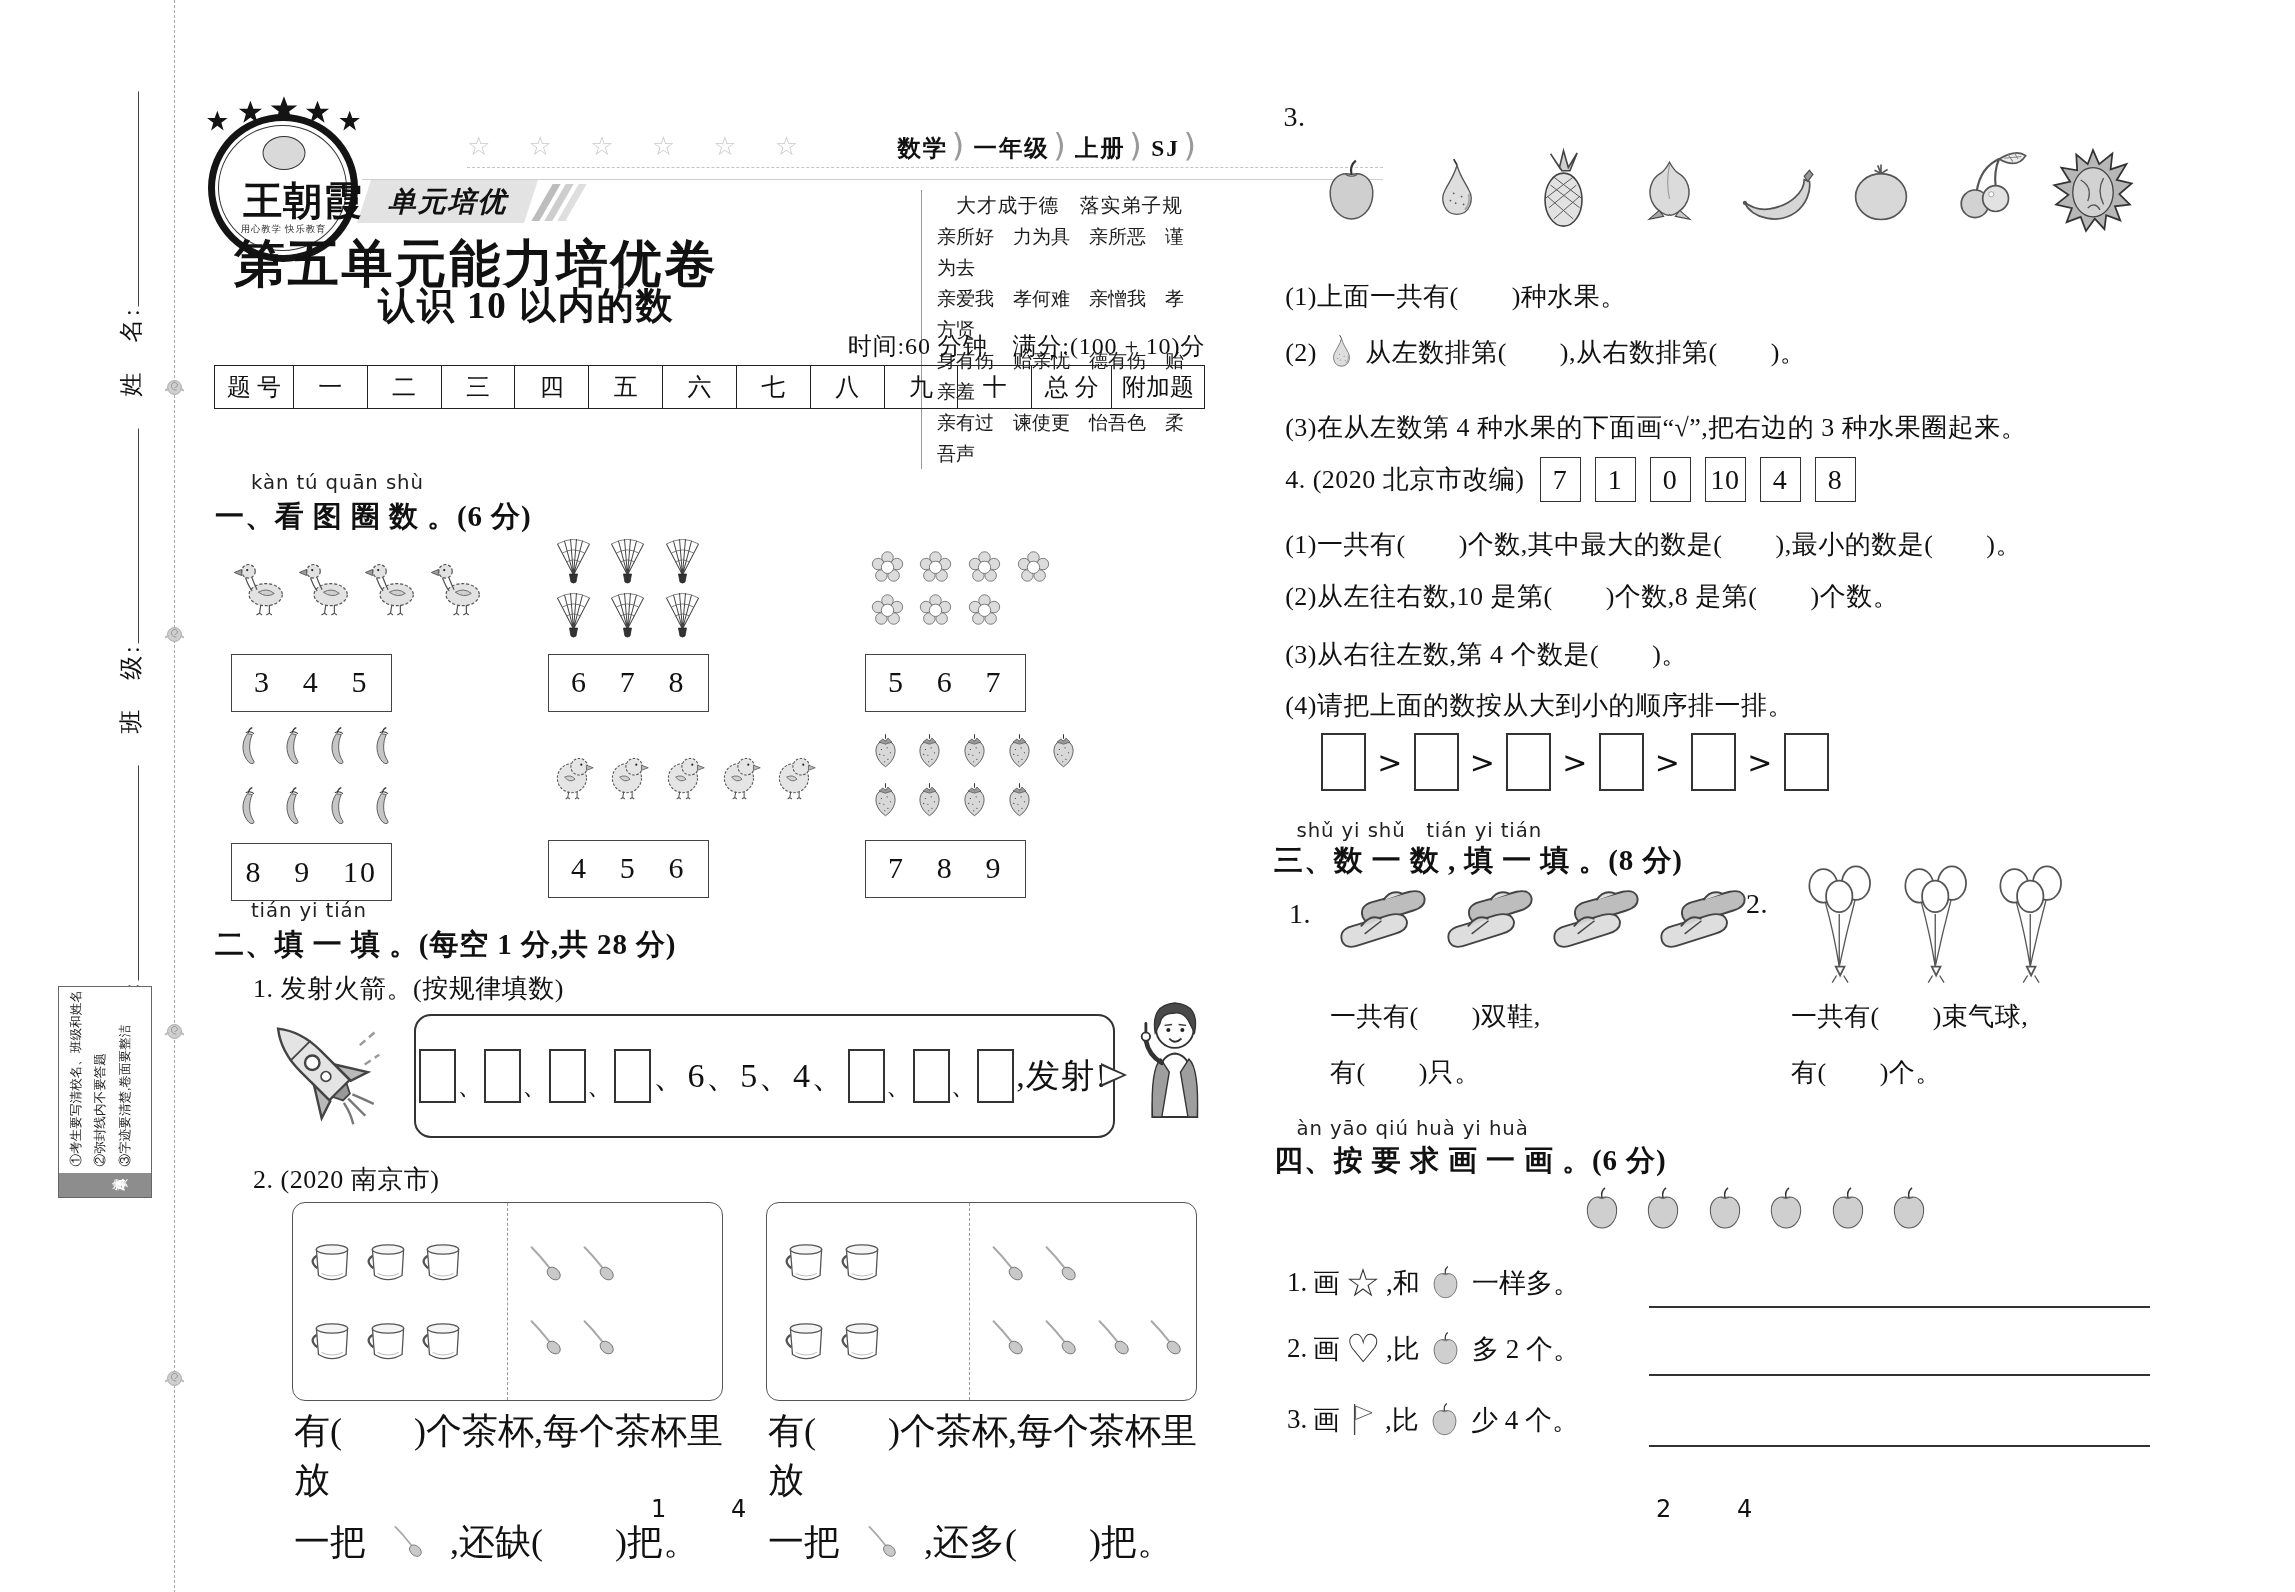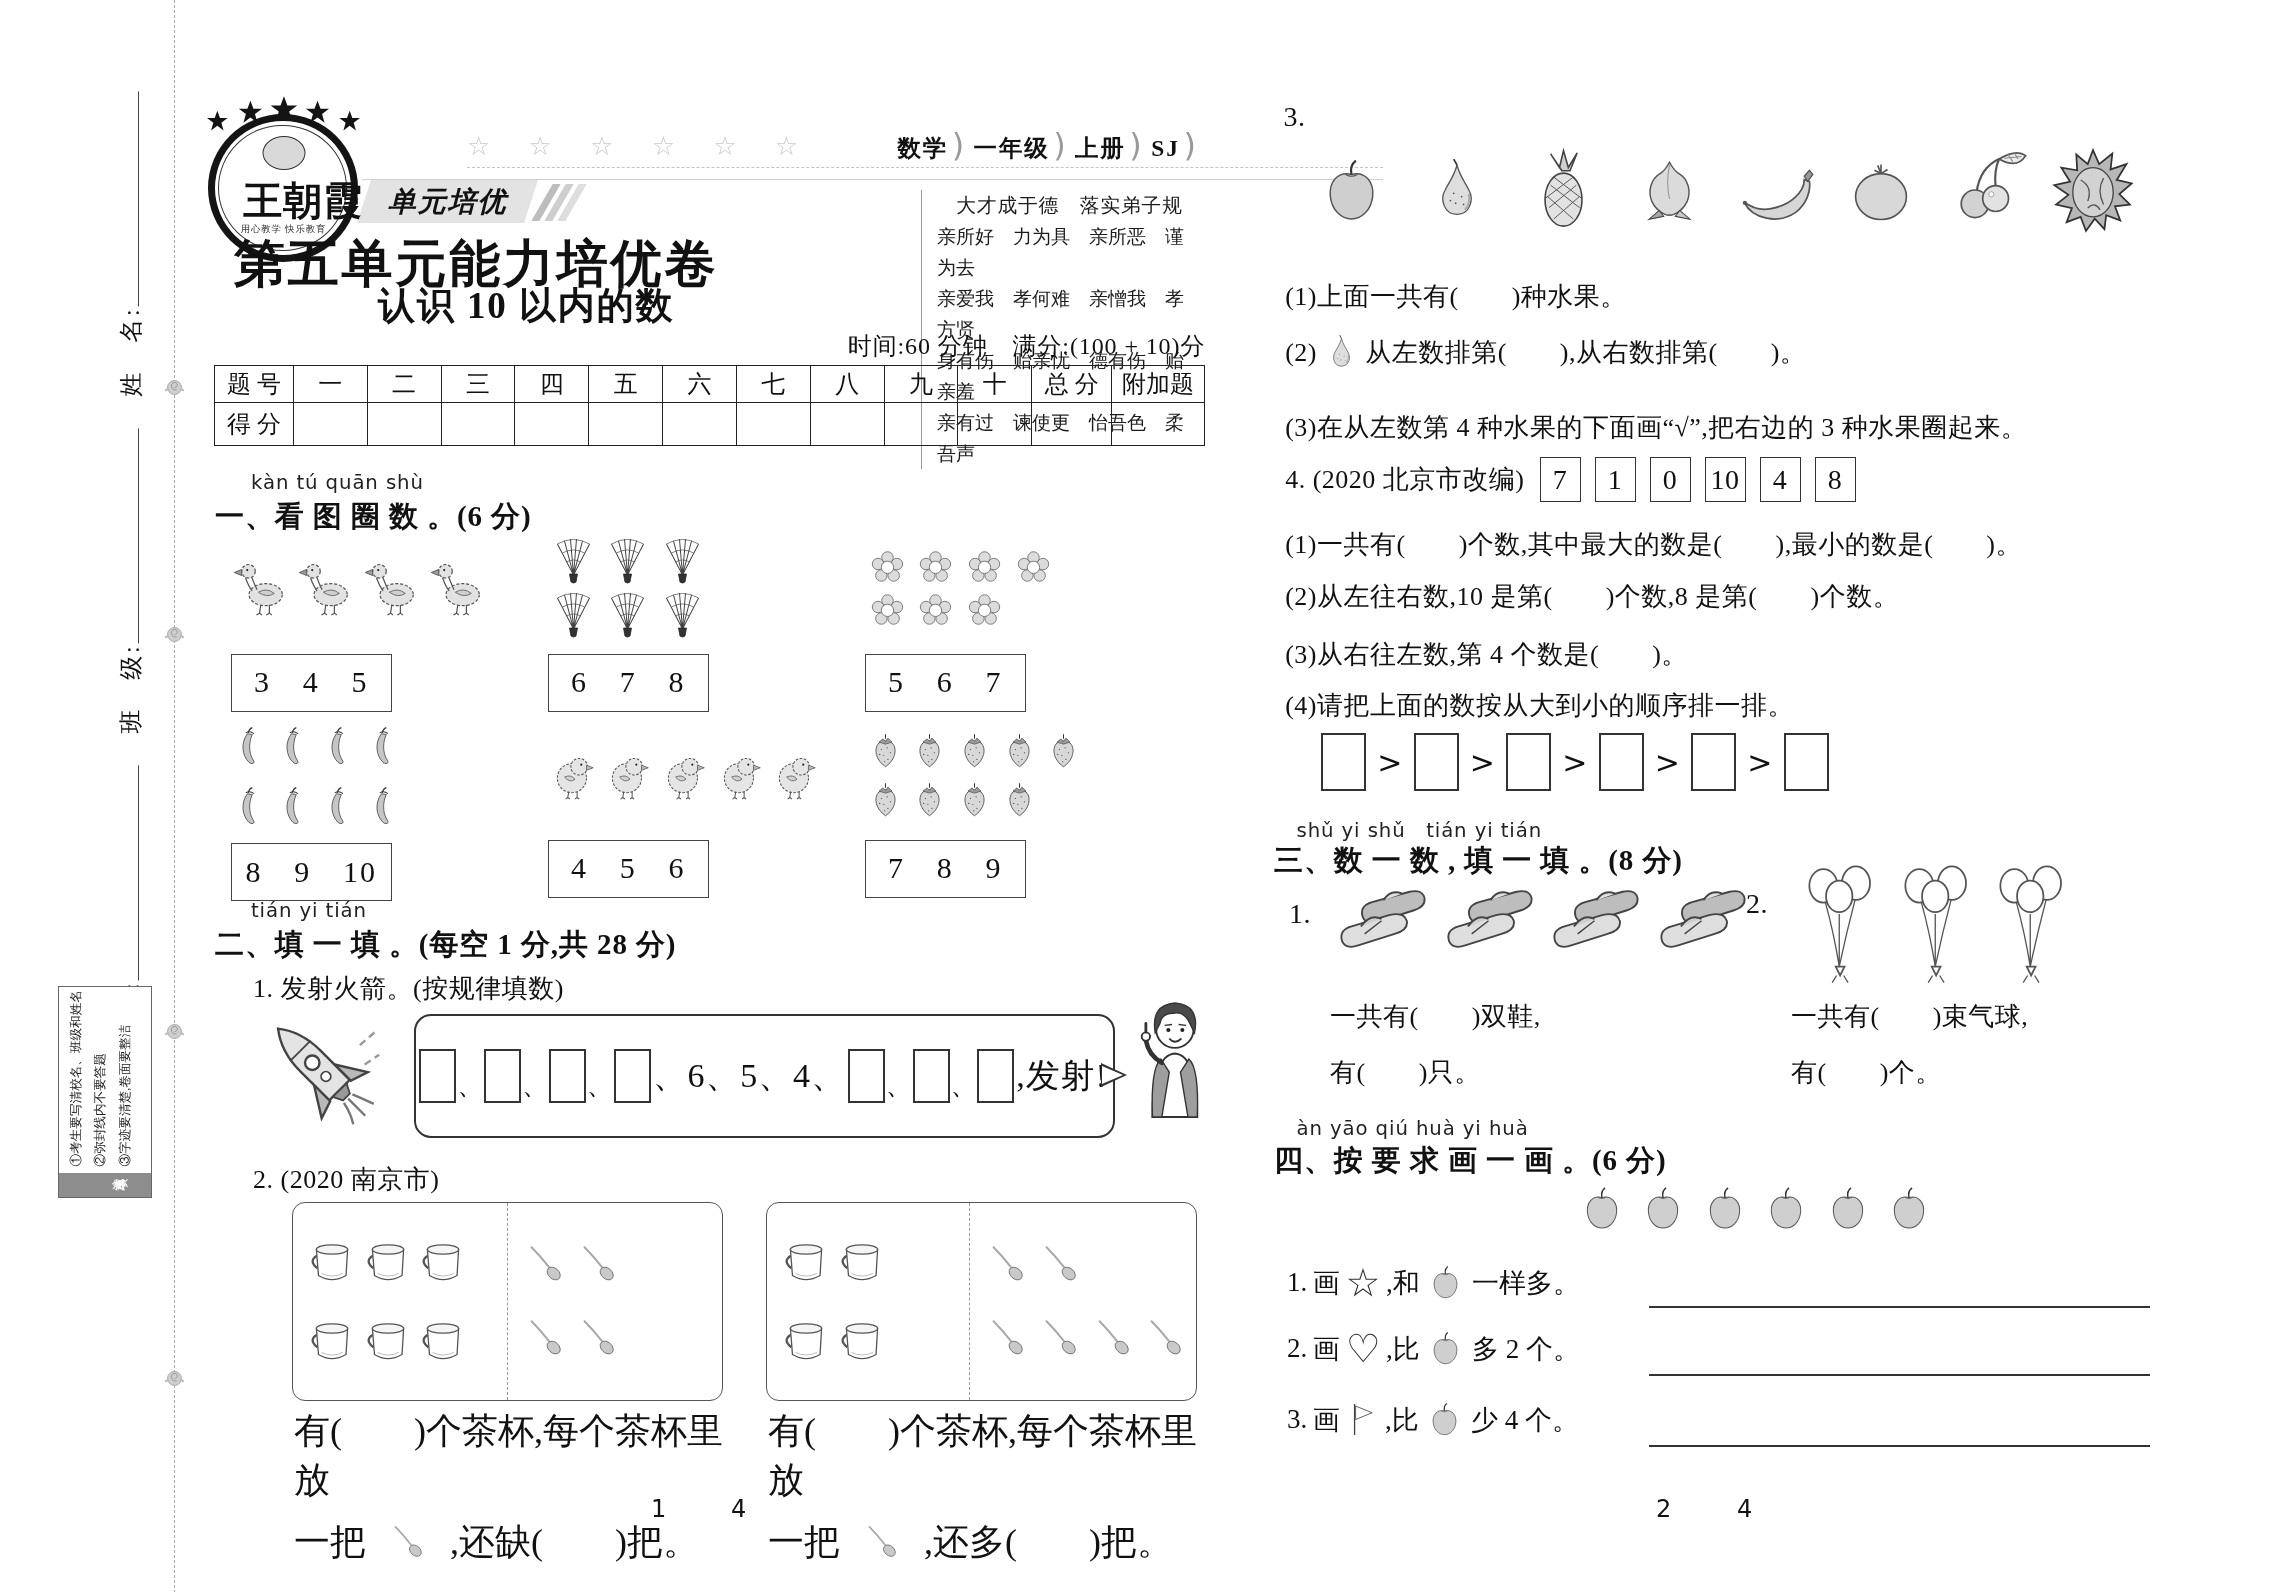--- a/index.html
+++ b/index.html
@@ -368,35 +368,20 @@
         <td class="cn">四</td>
         <td class="cn">五</td>
         <td class="cn">六</td>
         <td class="cn">七</td>
         <td class="cn">八</td>
         <td class="cn">九</td>
         <td class="cn">十</td>
         <td class="ct">总 分</td>
         <td class="ca">附加题</td>
       </tr>
-      <tr>
-        <td>得 分</td>
-        <td></td>
-            <td></td>
-        <td></td>
-            <td></td>
-        <td></td>
-            <td></td>
-        <td></td>
-            <td></td>
-        <td></td>
-            <td></td>
-        <td></td>
-            <td></td>
-      </tr>
     </tbody>
       </table>
 
     <div class="pinyin" style="left:73px;top:471px">kàn tú quān shù</div>
     <div class="heading" style="left:37px;top:497px">一、看 图 圈 数 。(6 分)</div>
     <div class="s1-row" style="top:530px">
       <div class="s1-cell">
         <div class="s1-icons">
             <div class="icon-row">
               <svg class="pic pic-duck" viewBox="0 0 66 74" width="62" height="69">

